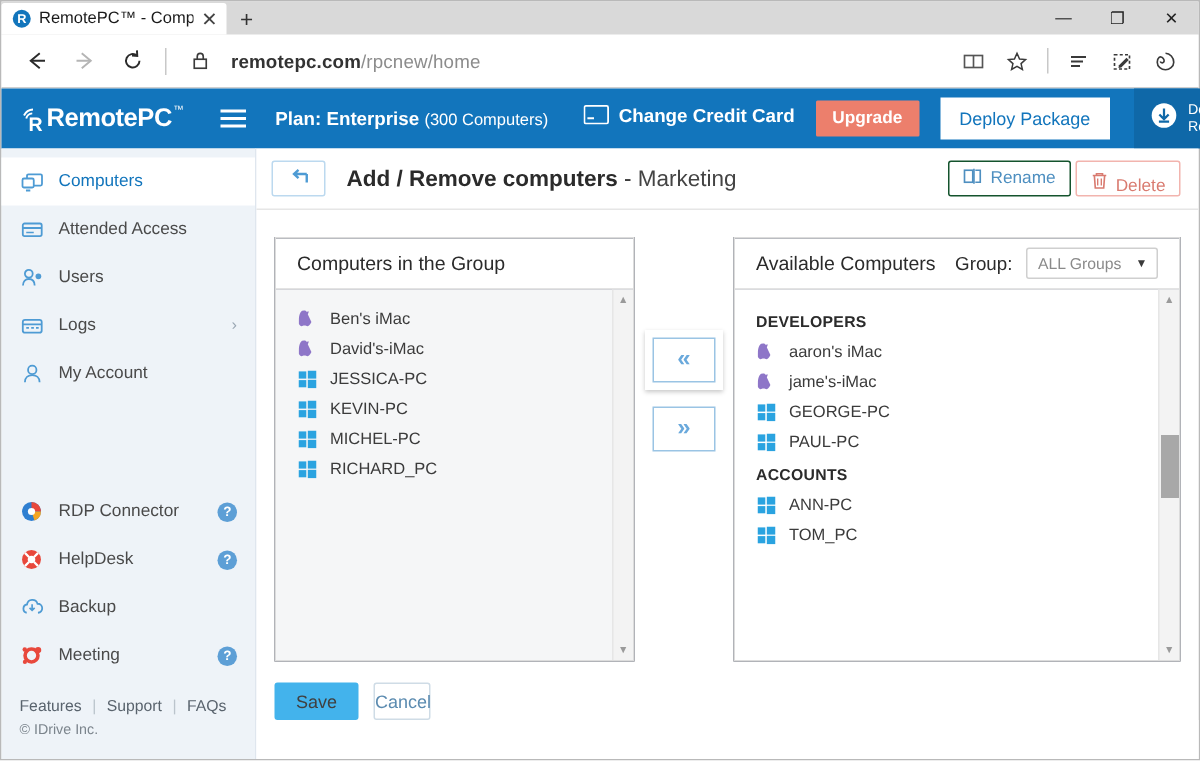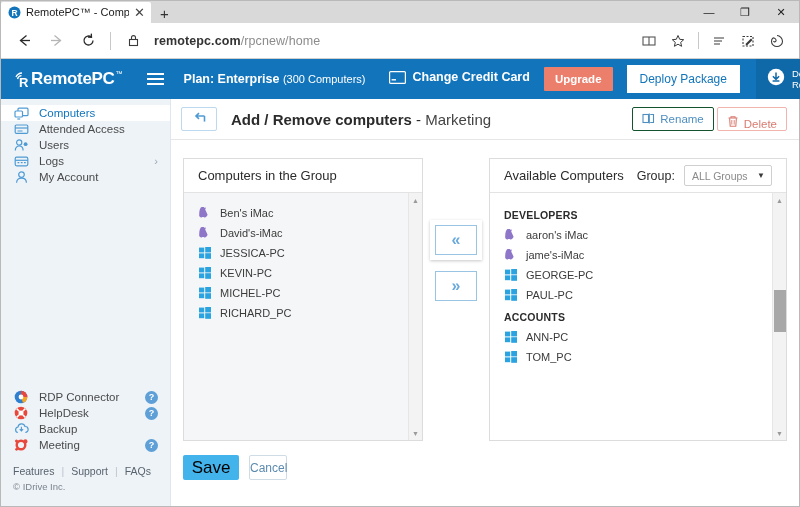--- a/index.html
+++ b/index.html
@@ -125,21 +125,21 @@
 
   
   .body { flex: 1; display: flex; min-height: 0; }
 
   .sidebar {
     width: 170px; background: #eef3f8; flex: none;
     display: flex; flex-direction: column;
     border-right: 1px solid #dfe6ee;
   }
   .side-item {
-    height: 16px; display: flex; align-items: center;
+    height: 32px; display: flex; align-items: center;
     gap: 10px; padding: 0 12px; font-size: 11.5px;
     color: #4a4a4a; cursor: pointer; position: relative;
   }
   .side-item.active { background: #fff; color: #1275bc; font-weight: normal; }
   .side-ico { width: 16px; display: flex; align-items: center; justify-content: center; flex: none; }
   .side-label { flex: 1; white-space: nowrap; }
   .side-chev { font-size: 11px; color: #9aa7b3; }
   .side-help {
     width: 13px; height: 13px; border-radius: 50%;
     background: #5d9fd6; color: #fff; font-size: 9px;
@@ -256,22 +256,22 @@
   .tbtn {
     width: 42px; height: 30px; border: 1px solid #9ac4e4;
     background: #fff; display: flex; align-items: center;
     justify-content: center; cursor: pointer;
     color: #6aa9dc; font-size: 16px; font-weight: bold;
     font-family: inherit;
   }
 
   .footer-btns { padding: 14px 0 0 12px; display: flex; gap: 10px; flex: none; }
   .btn-save {
-    background: #43b3ec; color: #000000; border: none;
-    width: 56px; height: 25px; font-size: 17px;
+    background: #43b3ec; color: #404040; border: none;
+    width: 56px; height: 25px; font-size: 12px;
     cursor: pointer; font-family: inherit; border-radius: 2px;
   }
   .btn-cancel {
     background: #fff; color: #5b8bb0; border: 1px solid #cfdce6;
     width: 38px; height: 25px; font-size: 12px;
     cursor: pointer; font-family: inherit; border-radius: 2px;
   }
 
   
   .bottomstrip { height: 26px; background: #fff; flex: none; }

